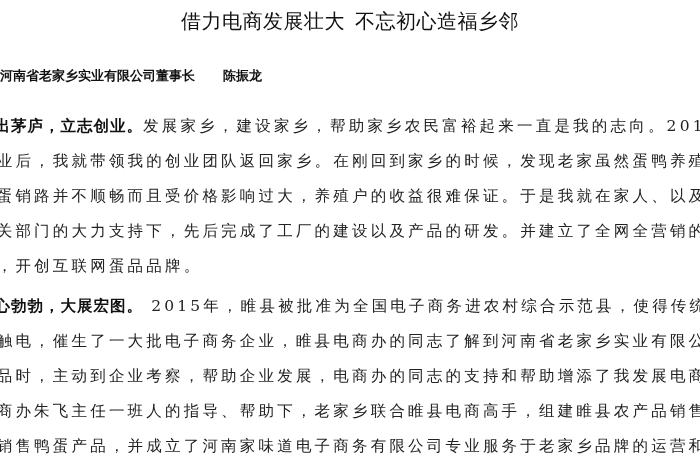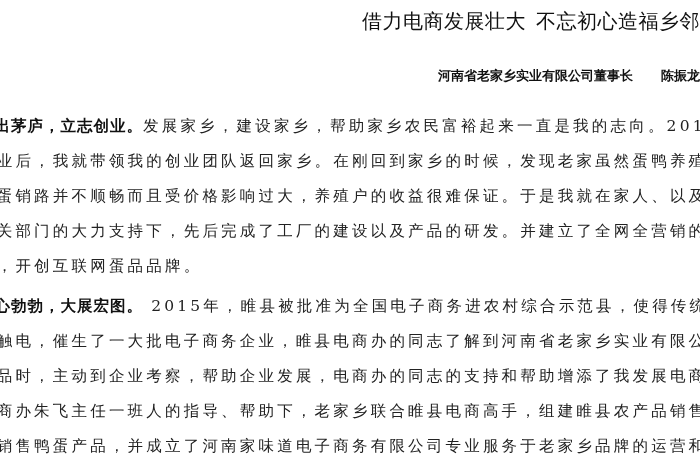--- a/index.html
+++ b/index.html
@@ -2,28 +2,28 @@
 <html><head>
 <meta charset="utf-8">
 <style>
   html, body { margin:0; padding:0; }
   body {
     width:700px; height:470px; overflow:hidden; background:#ffffff;
     position:relative; color:#1a1a1a;
     font-family: "DejaVu Serif", "Liberation Serif", serif;
   }
   .title {
-    position:absolute; top:8px; left:0; width:700px; text-align:right;
+    position:absolute; top:8px; left:0; width:700px; text-align:center;
     font-size:20px; letter-spacing:0.5px; color:#111;
     font-family: Liberation Mono, monospace;
     white-space:nowrap;
   }
   .title .gap { display:inline-block; width:10px; }
   .byline {
-    position:absolute; top:67px; left:0; width:700px; text-align:right;
+    position:absolute; top:67px; left:0; width:700px; text-align:left;
     font-size:13px; font-weight:bold; color:#111;
     font-family: "DejaVu Sans", "Liberation Sans", sans-serif;
     white-space:nowrap;
   }
   .byline .sp { display:inline-block; width:28px; }
   .line {
     position:absolute; left:-22px; white-space:nowrap;
     font-size:15.5px; letter-spacing:3.2px; color:#222;
   }
   .line b { font-weight:bold; letter-spacing:1px; color:#111;

